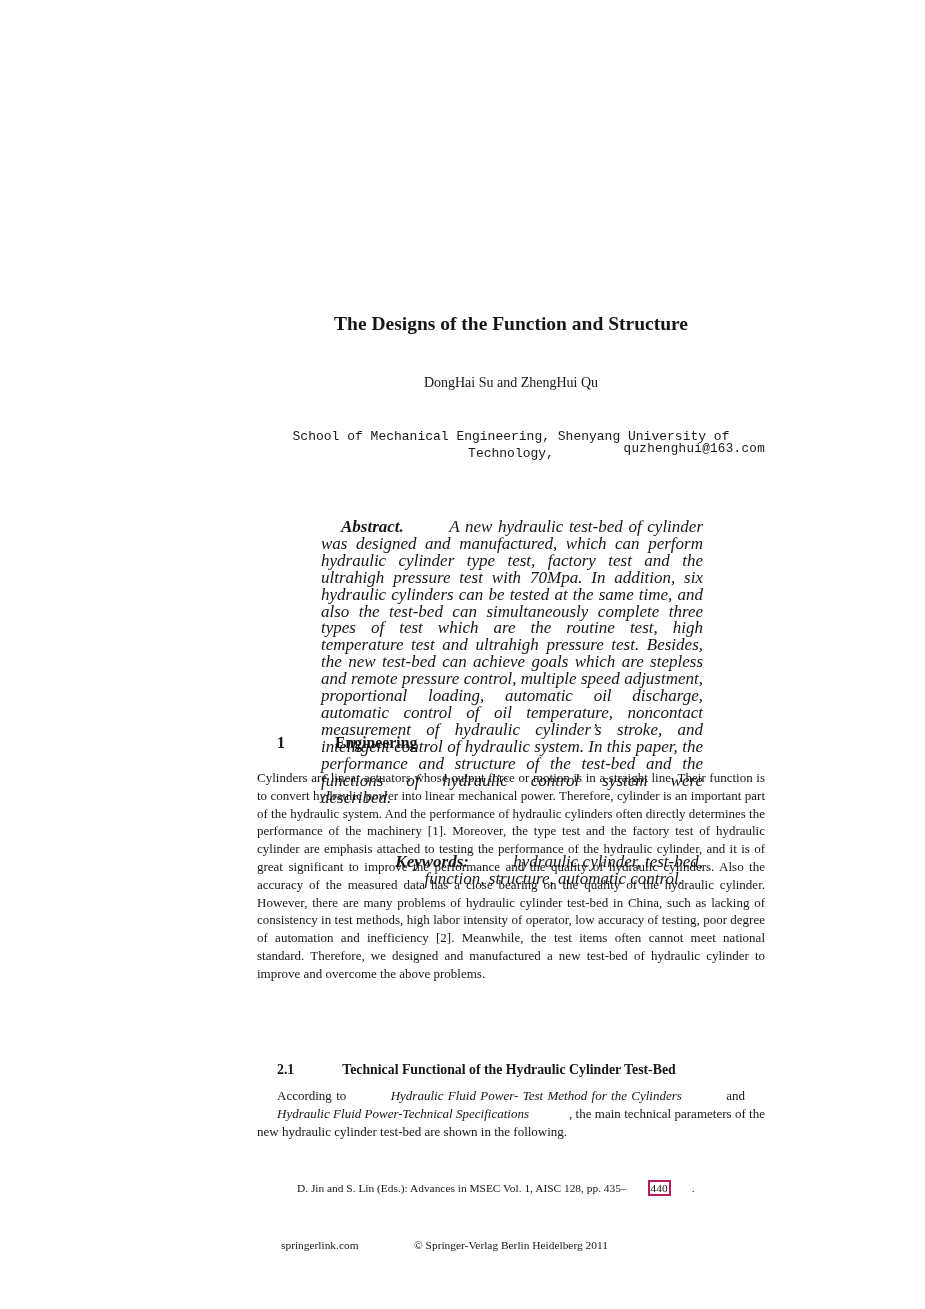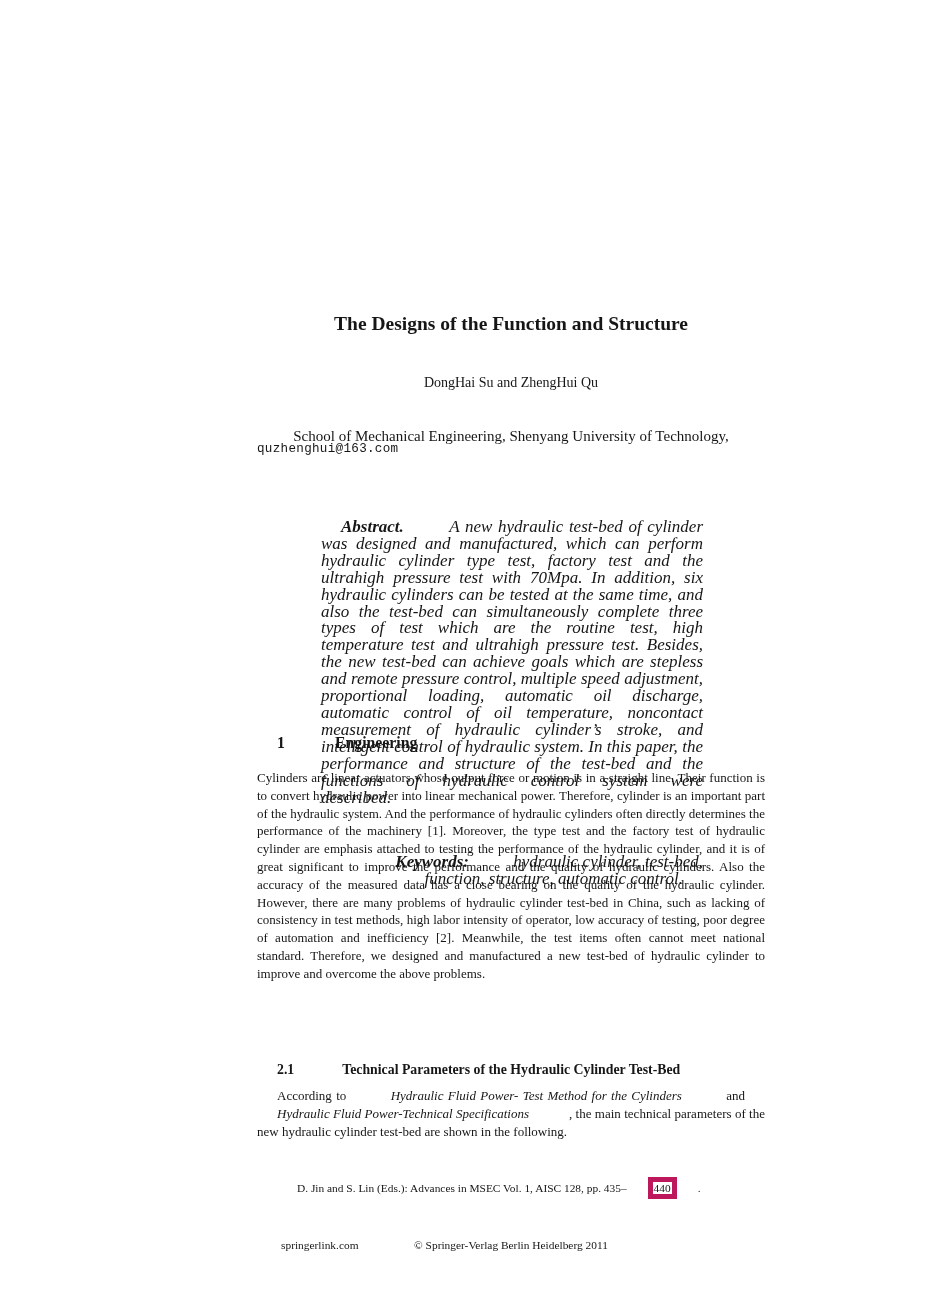--- a/index.html
+++ b/index.html
@@ -24,26 +24,26 @@
   }
   .title span { display: block; }
   .authors {
     top: 311px; left: 193px; width: 540px;
     text-align: center;
     font-size: 14px;
   }
   .affiliation {
     top: 344px; left: 193px; width: 540px;
     text-align: center;
-    font-size: 15px; line-height: 17.3px;
+    font-size: 13px; line-height: 17.3px; font-family: Liberation Mono, monospace;
   }
   .affiliation span { display: block; }
   .email {
     top: 378px; left: 193px; width: 540px;
-    text-align: left;
+    text-align: right;
     font-family: "Liberation Mono", "DejaVu Sans Mono", monospace;
     font-size: 12.6px; letter-spacing: 0.3px;
   }
 
   
   .abstract-block {
     top: 435px; left: 237px; width: 454px;
     font-size: 17px; line-height: 16.9px;
     text-align: justify;
     font-style: italic;
@@ -78,21 +78,21 @@
 
   
   .footer {
     top: 1096px; left: 193px; width: 540px;
     font-size: 11.4px; line-height: 16.5px;
   }
   .footer .f2 { position: relative; height: 16.5px; }
   .footer .f2 .f2-left { position: absolute; left: 0; top: 0; }
   .footer .f2 .f2-center { position: absolute; left: 0; right: 0; top: 0; text-align: center; }
   .page-link {
-    border: 5px solid #be185d;
+    border: 2px solid #be185d;
     padding: 0 1px;
     margin: 0 1px;
     text-decoration: none;
     color: inherit;
     cursor: pointer;
   }
 </style>
 </head>
 <body>
 
@@ -116,21 +116,21 @@
   </section>
 
   <h2 class="abs h-sec sec1">
     <span class="num">1</span><span>Engineering</span>
   </h2>
 
   <p class="abs body-par p1">Cylinders are linear actuators whose output force or motion is in a straight line. Their function is to convert hydraulic power into linear mechanical power. Therefore, cylinder is an important part of the hydraulic system. And the performance of hydraulic cylinders often directly determines the performance of the machinery [1]. Moreover, the type test and the factory test of hydraulic cylinder are emphasis attached to testing the performance of the hydraulic cylinder, and it is of great significant to improve the performance and the quality of hydraulic cylinders. Also the accuracy of the measured data has a close bearing on the quality of the hydraulic cylinder. However, there are many problems of hydraulic cylinder test-bed in China, such as lacking of consistency in test methods, high labor intensity of operator, low accuracy of testing, poor degree of automation and inefficiency [2]. Meanwhile, the test items often cannot meet national standard. Therefore, we designed and manufactured a new test-bed of hydraulic cylinder to improve and overcome the above problems.</p>
 
 
   <h3 class="abs h-sub sec2-1">
-    <span class="num">2.1</span><span>Technical Parameters of the Hydraulic Cylinder Test-Bed</span>
+    <span class="num">2.1</span><span>Technical Functional of the Hydraulic Cylinder Test-Bed</span>
   </h3>
 
   <p class="abs body-par p2"><span>According to </span><i>Hydraulic Fluid Power- Test Method for the Cylinders</i><span> and </span><i>Hydraulic Fluid Power-Technical Specifications</i><span>, the main technical parameters of the new hydraulic cylinder test-bed are shown in the following.</span></p>
 
   <footer class="abs footer">
     <div class="f1"><span>D. Jin and S. Lin (Eds.): Advances in MSEC Vol. 1, AISC 128, pp. 435–</span><a class="page-link">440</a><span>.</span></div>
     <div class="f2">
       <span class="f2-left">springerlink.com</span>
       <span class="f2-center">© Springer-Verlag Berlin Heidelberg 2011</span>
     </div>

